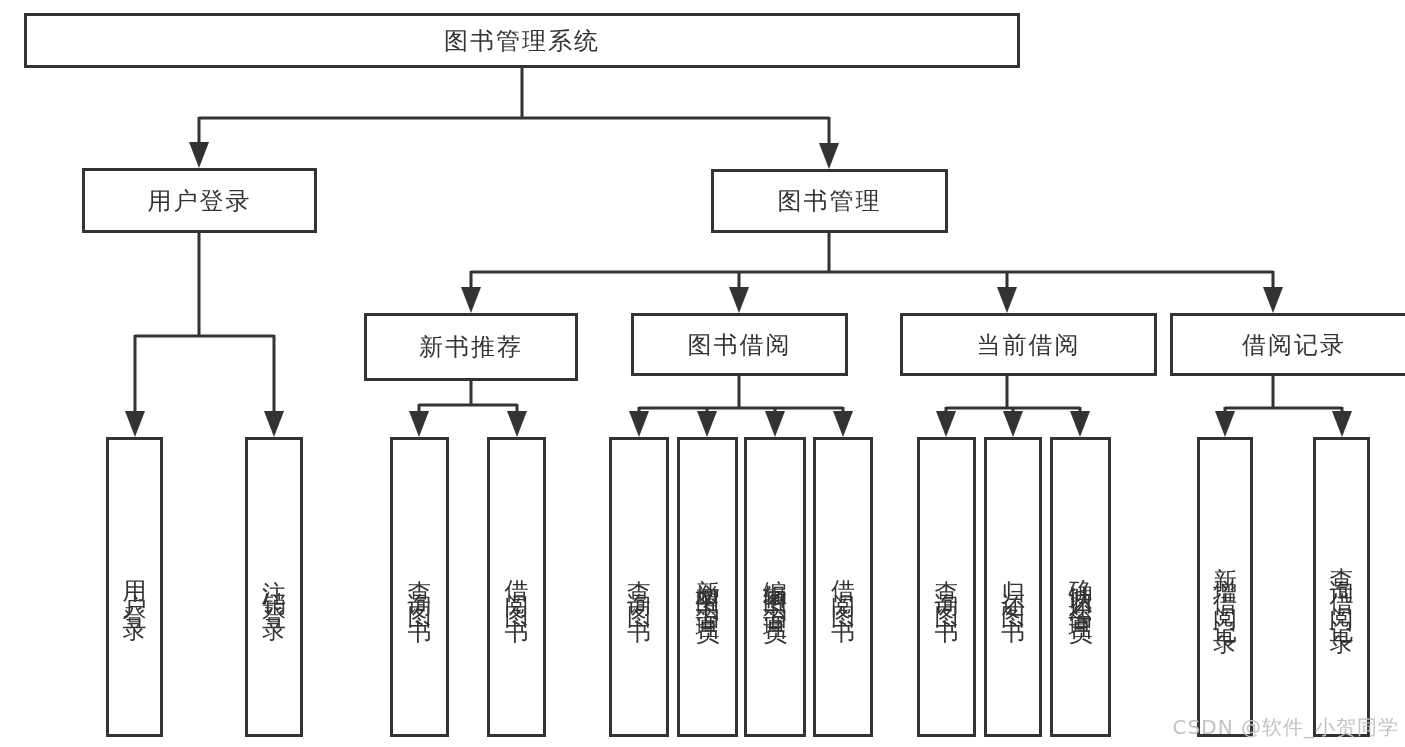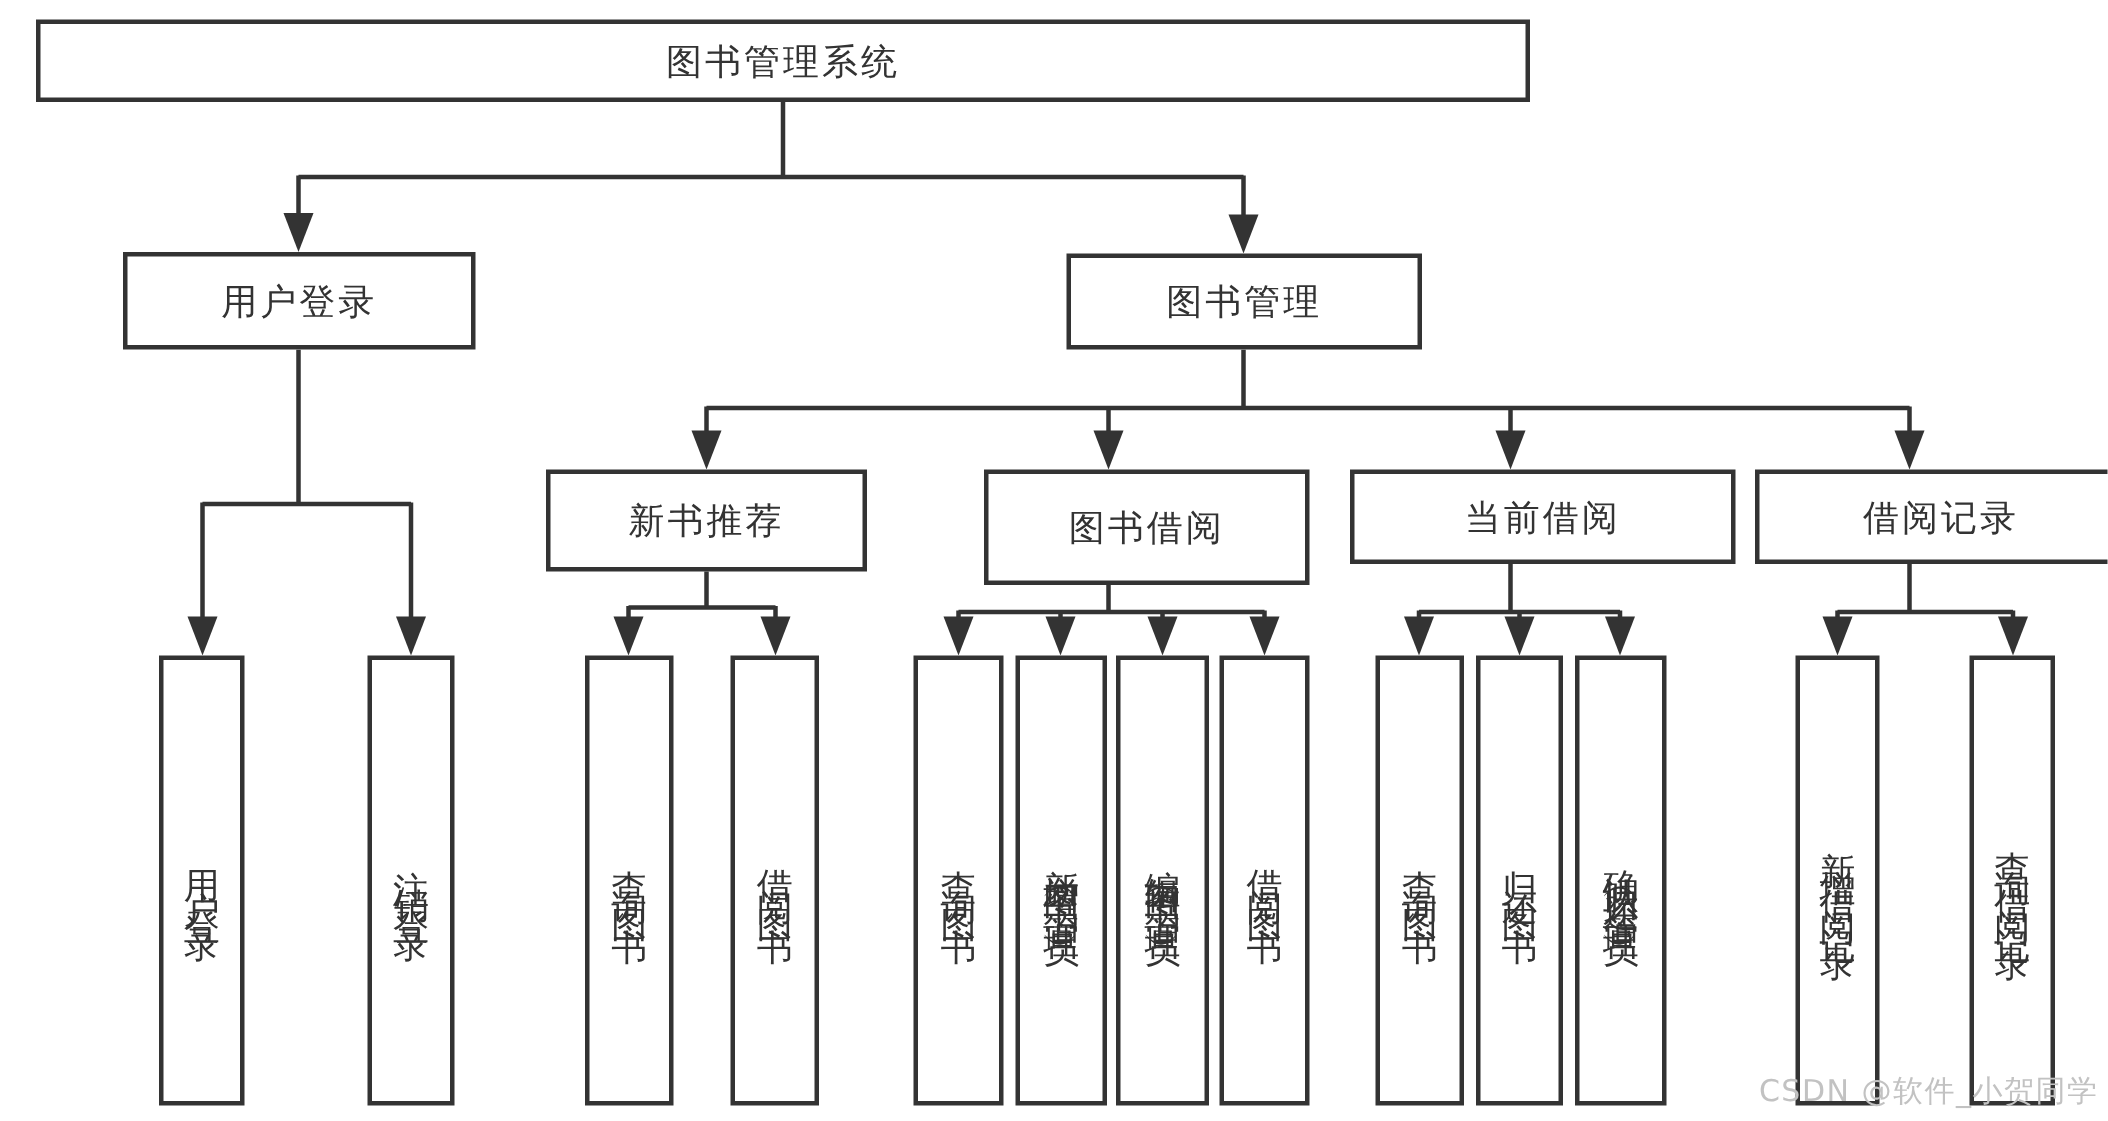--- a/index.html
+++ b/index.html
@@ -108,21 +108,21 @@
 <div class="node" style="left:82px;top:168px;width:235px;height:65px">
   <span class="h-label">用户登录</span>
 </div>
 <div class="node" style="left:711px;top:169px;width:237px;height:64px">
   <span class="h-label">图书管理</span>
 </div>
 
 <div class="node" style="left:364px;top:313px;width:214px;height:68px">
   <span class="h-label">新书推荐</span>
 </div>
-<div class="node" style="left:656px;top:313px;width:217px;height:77px">
+<div class="node" style="left:631px;top:313px;width:217px;height:63px">
   <span class="h-label">图书借阅</span>
 </div>
 <div class="node" style="left:900px;top:313px;width:257px;height:63px">
   <span class="h-label">当前借阅</span>
 </div>
 <div class="node" style="left:1170px;top:313px;width:248px;height:63px">
   <span class="h-label">借阅记录</span>
 </div>
 
 <div class="node leaf" style="left:106px;top:437px;width:57px;height:300px">

